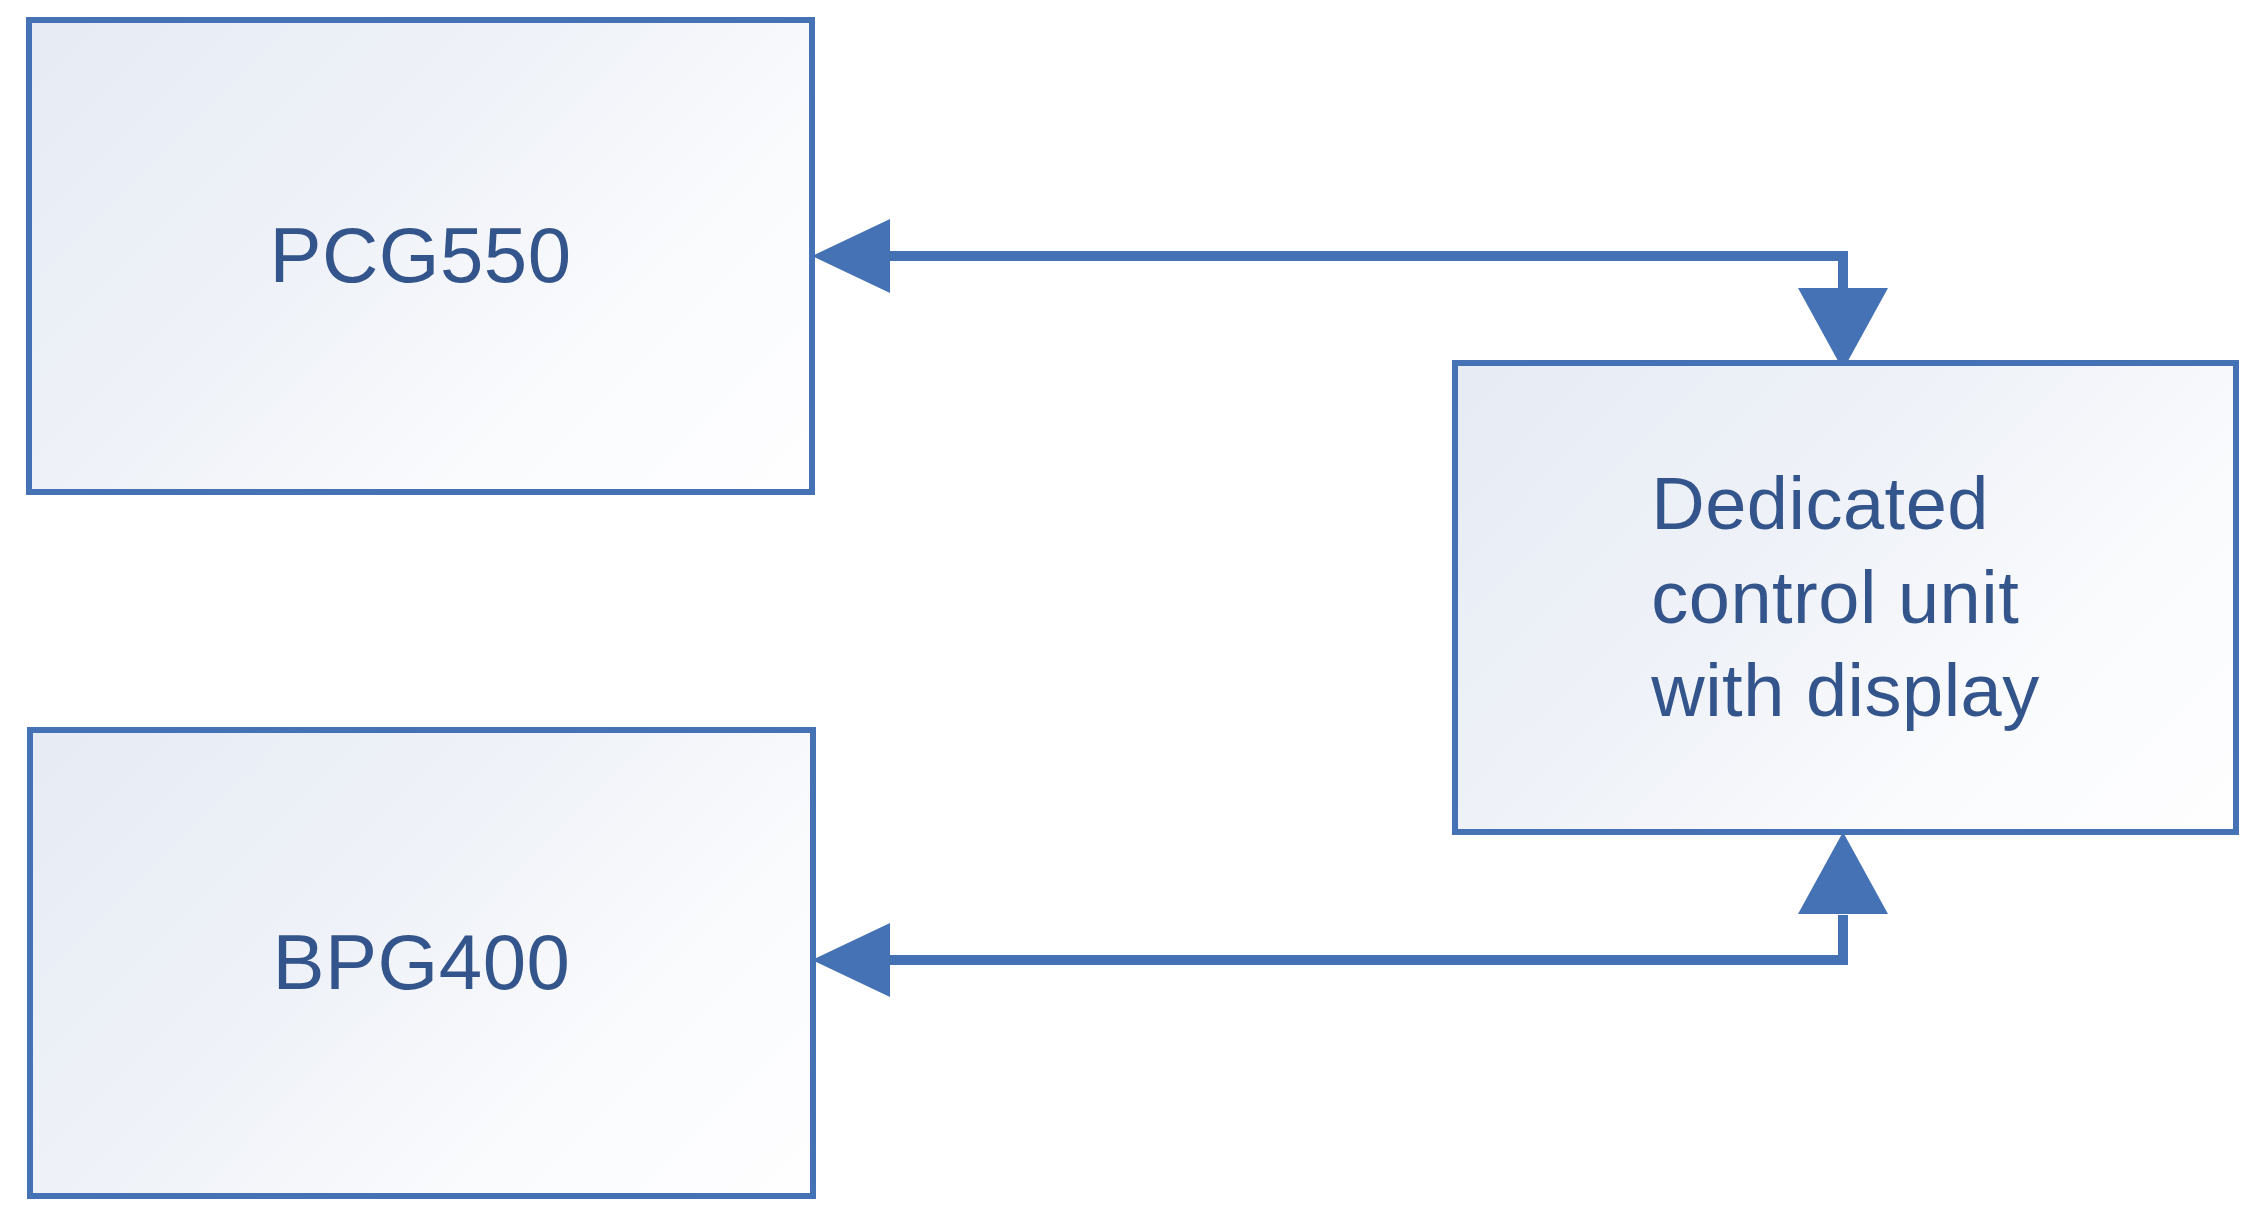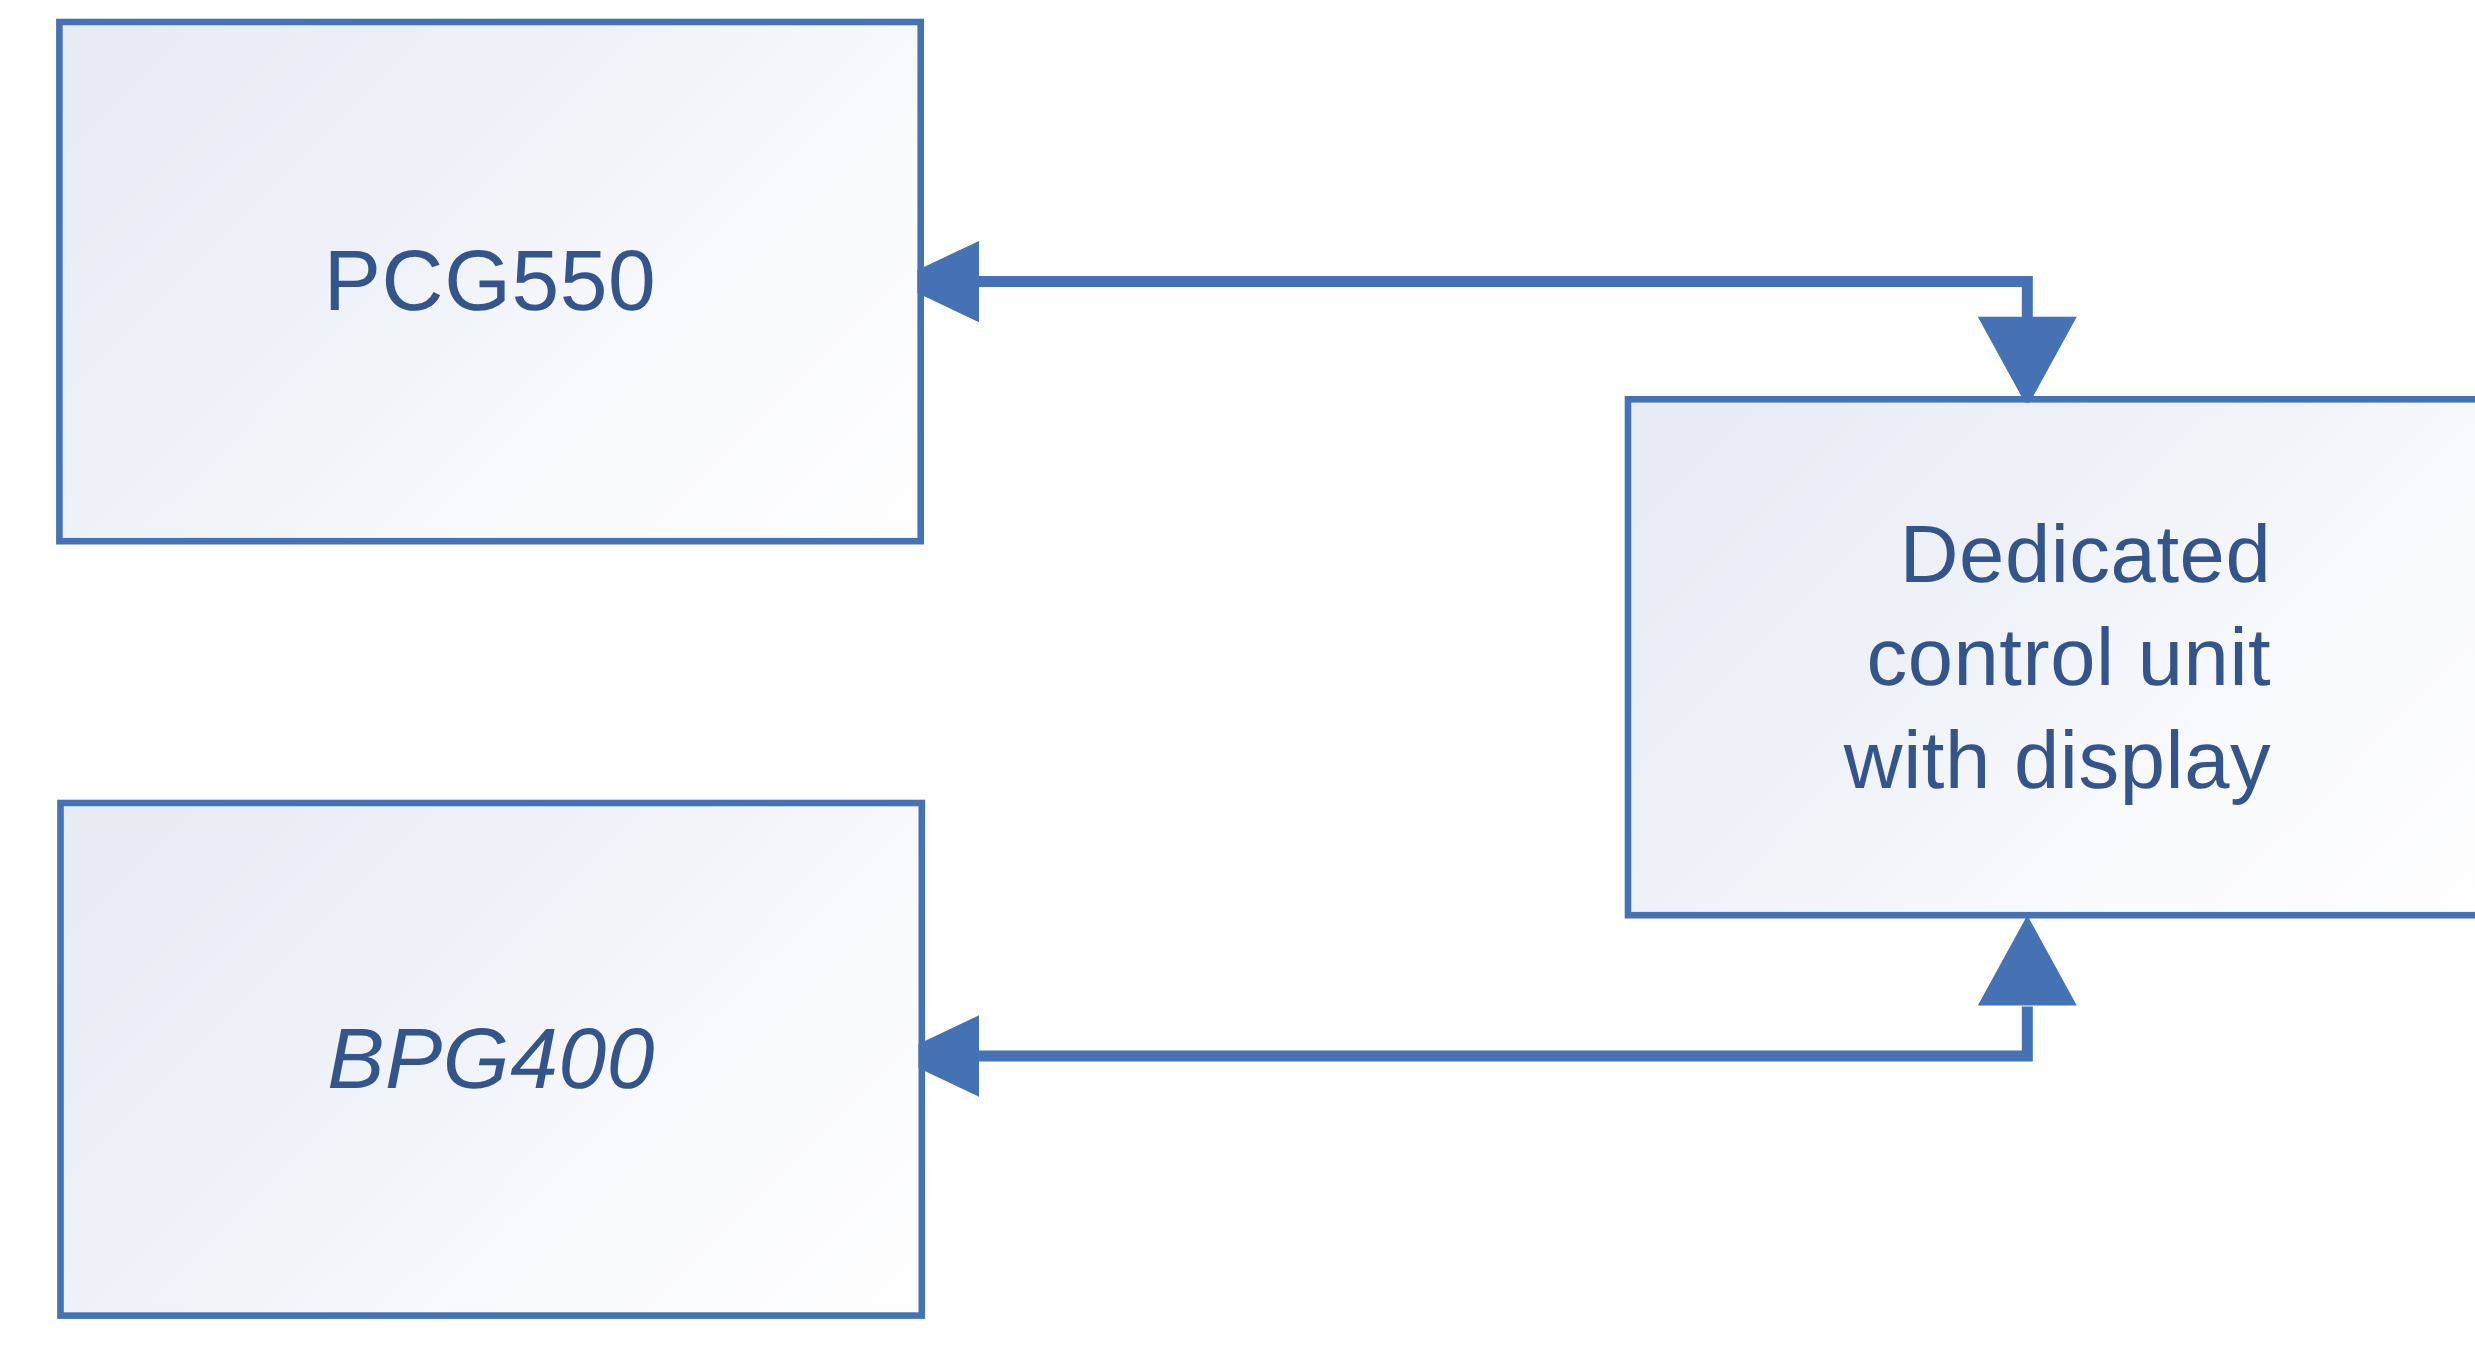--- a/index.html
+++ b/index.html
@@ -28,22 +28,21 @@
     display: block;
   }
   .node-box {
     position: absolute;
     box-sizing: border-box;
     border: 6px solid #4472B4;
     background: linear-gradient(135deg, #E6EBF4 0%, #EFF2F8 42%, #FAFBFD 72%, #FEFEFF 100%);
     display: flex;
     align-items: center;
     justify-content: center;
-    text-align: right;
-    margin-left: 25px;
+    text-align: left;
   }
   .node-label {
     color: #34558B;
     font-family: "Liberation Sans", sans-serif;
     font-weight: 400;
     letter-spacing: 0.5px;
     line-height: 1.27;
     white-space: pre-line;
   }
   #node-pcg550 {
@@ -51,21 +50,20 @@
     top: 17px;
     width: 789px;
     height: 478px;
   }
   #node-pcg550 .node-label { font-size: 78px; }
   #node-bpg400 {
     left: 27px;
     top: 727px;
     width: 789px;
     height: 472px;
-    font-style: italic;
   }
   #node-bpg400 .node-label { font-size: 78px; }
   #node-control-unit {
     left: 1452px;
     top: 360px;
     width: 787px;
     height: 475px;
   }
   #node-control-unit .node-label {
     font-size: 74px;

